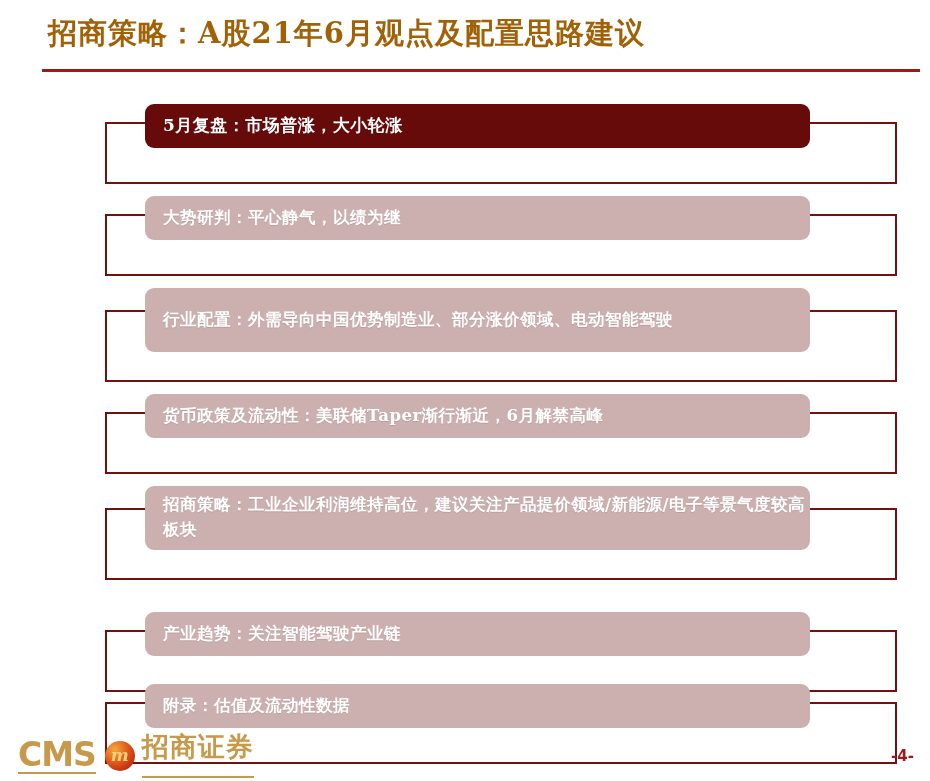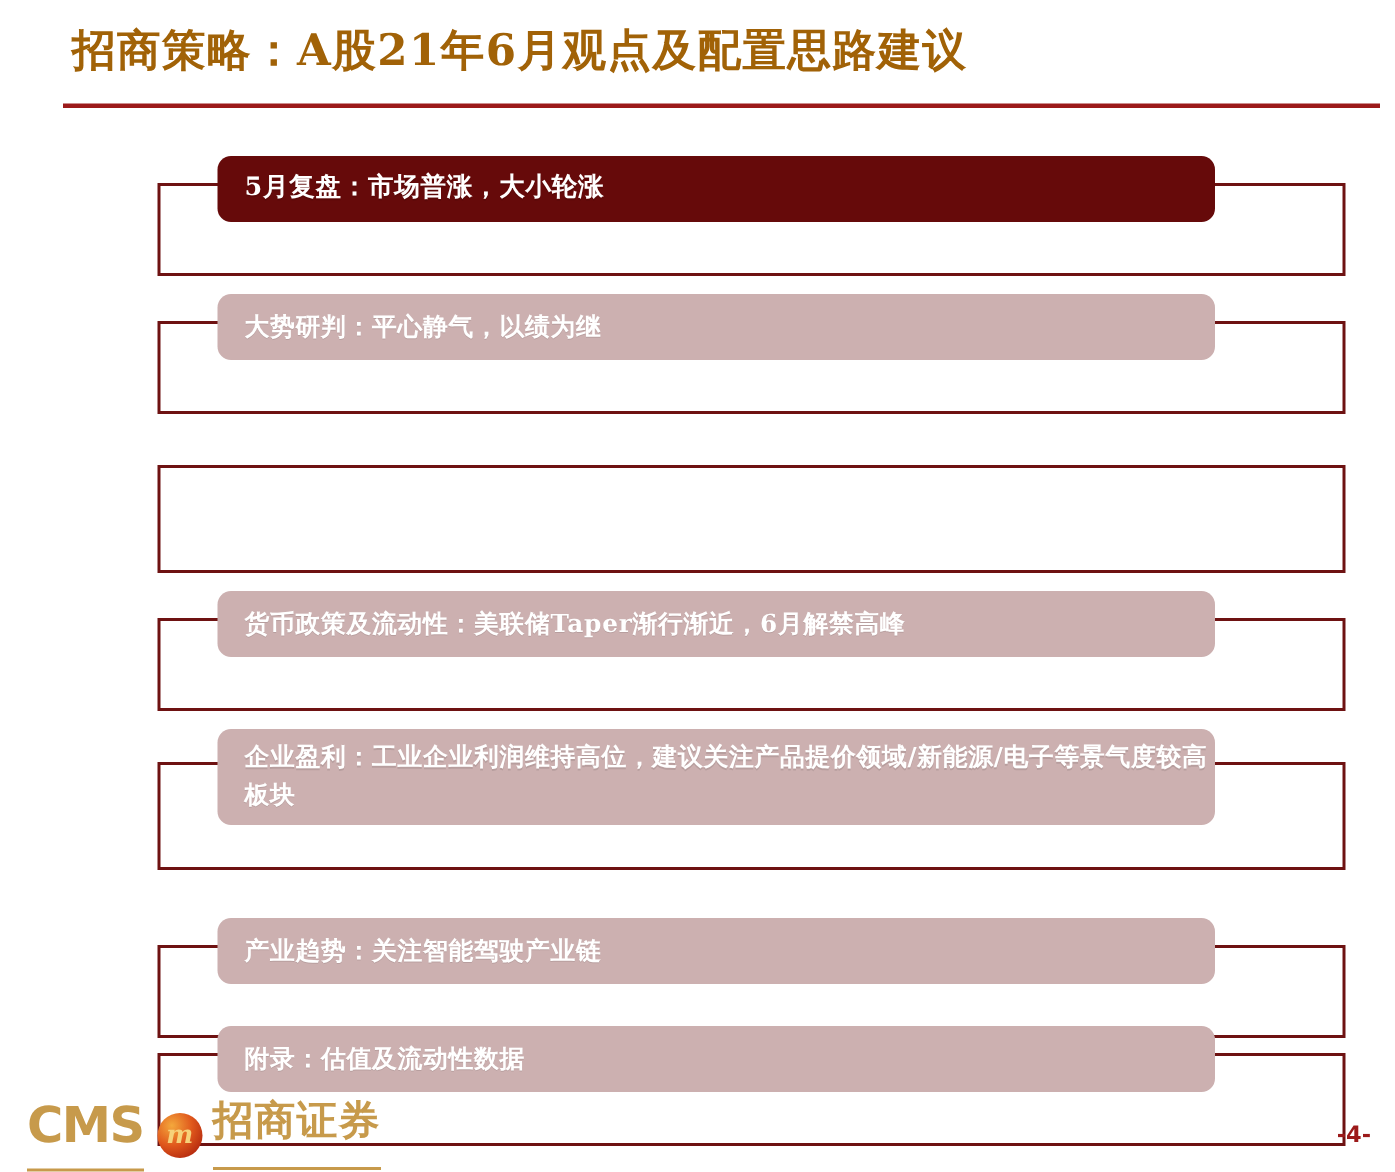--- a/index.html
+++ b/index.html
@@ -87,21 +87,21 @@
     display:flex;
     align-items:center;
   }
   #logo-cms {
     font-family:"DejaVu Sans","Liberation Sans",sans-serif;
     font-size:33px;
     font-weight:bold;
     color:#C79A4B;
     letter-spacing:-1px;
     border-bottom:2px solid #C79A4B;
-    padding-bottom:13px;
+    padding-bottom:1px;
     line-height:1;
   }
   #logo-emblem {
     width:30px; height:30px;
     border-radius:50%;
     margin:0 7px 0 9px;
     background:radial-gradient(circle at 32% 28%, #F4A83C 0%, #E0581C 45%, #9E1208 100%);
     position:relative;
     flex:0 0 auto;
   }
@@ -149,31 +149,34 @@
       </div>
     </div>
     <div class="agenda-item" style="top: 92px; height: 80px;">
       <div class="item-frame" style="top: 18px; height: 62px;"></div>
       <div class="item-box inactive" style="top: 0px; height: 44px;">
         <span class="item-label">大势研判：平心静气，以绩为继</span>
       </div>
     </div>
     <div class="agenda-item" style="top: 184px; height: 94px;">
       <div class="item-frame" style="top: 22px; height: 72px;"></div>
+      <div class="item-box inactive" style="top: 0px; height: 64px;">
+        <span class="item-label">行业配置：外需导向中国优势制造业、部分涨价领域、电动智能驾驶</span>
+      </div>
     </div>
     <div class="agenda-item" style="top: 290px; height: 80px;">
       <div class="item-frame" style="top: 18px; height: 62px;"></div>
       <div class="item-box inactive" style="top: 0px; height: 44px;">
         <span class="item-label">货币政策及流动性：美联储Taper渐行渐近，6月解禁高峰</span>
       </div>
     </div>
     <div class="agenda-item" style="top: 382px; height: 94px;">
       <div class="item-frame" style="top: 22px; height: 72px;"></div>
       <div class="item-box inactive" style="top: 0px; height: 64px;">
-        <span class="item-label">企业盈利：工业企业利润维持高位，建议关注产品提价领域/新能源/电子等景气度较高板块</span>
+        <span class="item-label">招商策略：工业企业利润维持高位，建议关注产品提价领域/新能源/电子等景气度较高板块</span>
       </div>
     </div>
     <div class="agenda-item" style="top: 488px; height: 80px; margin-top: 20px;">
       <div class="item-frame" style="top: 18px; height: 62px;"></div>
       <div class="item-box inactive" style="top: 0px; height: 44px;">
         <span class="item-label">产业趋势：关注智能驾驶产业链</span>
       </div>
     </div>
     <div class="agenda-item" style="top: 580px; height: 72px;">
       <div class="item-frame" style="top: 18px; height: 62px;"></div>

